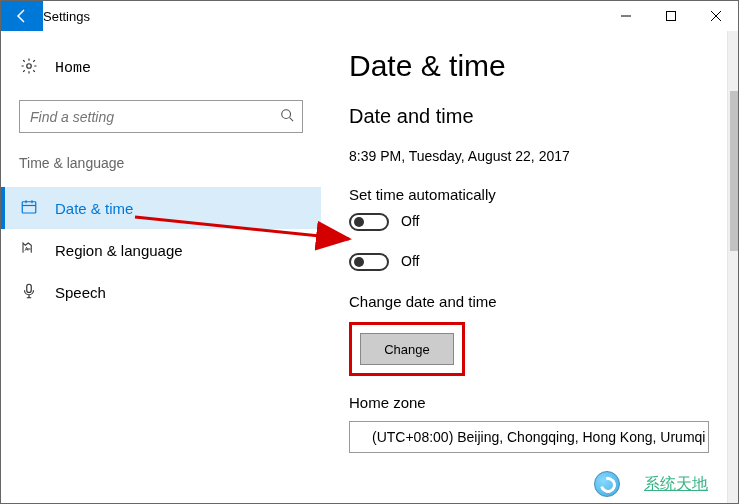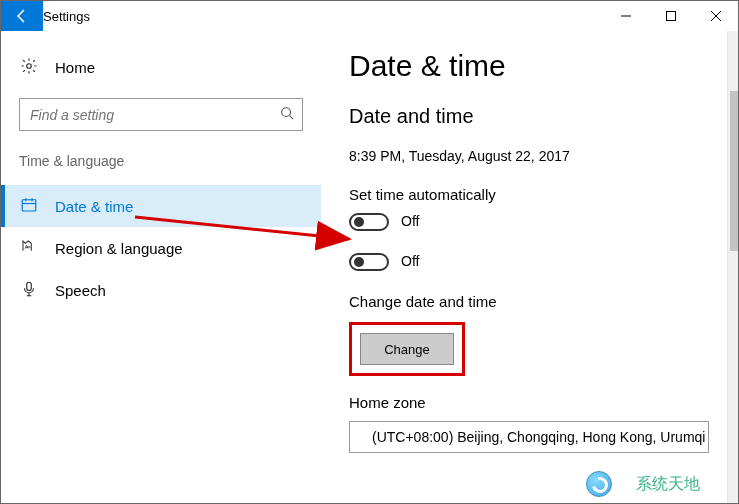--- a/index.html
+++ b/index.html
@@ -87,20 +87,21 @@
     background: #c2c2c2;
   }
 
   
   .home-row {
     display: flex;
     align-items: center;
     gap: 16px;
     padding: 6px 18px 14px 18px;
     font-size: 15px;
+    font-family: Liberation Mono, monospace;
   }
   .home-row .icon { width: 20px; text-align: center; color: #333; }
   .search-box {
     margin: 6px 18px 22px 18px;
     border: 1px solid #999;
     height: 33px;
     display: flex;
     align-items: center;
     padding: 0 8px;
     gap: 8px;
@@ -225,29 +226,30 @@
 
   
   .arrow-overlay {
     position: absolute;
     pointer-events: none;
   }
 
   
   .watermark {
     position: absolute;
-    right: 38px;
+    right: 30px;
     bottom: 6px;
     display: flex;
     align-items: center;
     gap: 24px;
     font-size: 16px;
     color: #2a7;
     font-family: "Microsoft YaHei", sans-serif;
     opacity: 0.9;
+    text-decoration: underline;
   }
   .watermark-logo {
     width: 26px; height: 26px;
     border-radius: 50%;
     background: radial-gradient(circle at 35% 35%, #7ad6ff, #2a9edc);
     border: 1px solid #2a80b0;
     position: relative;
   }
   .watermark-logo::after{
     content:"";

